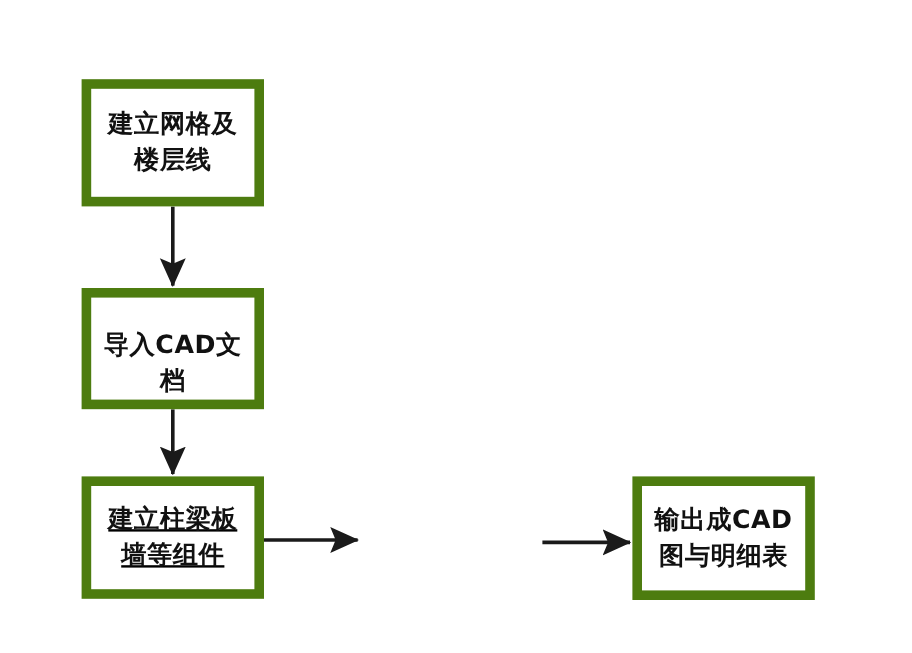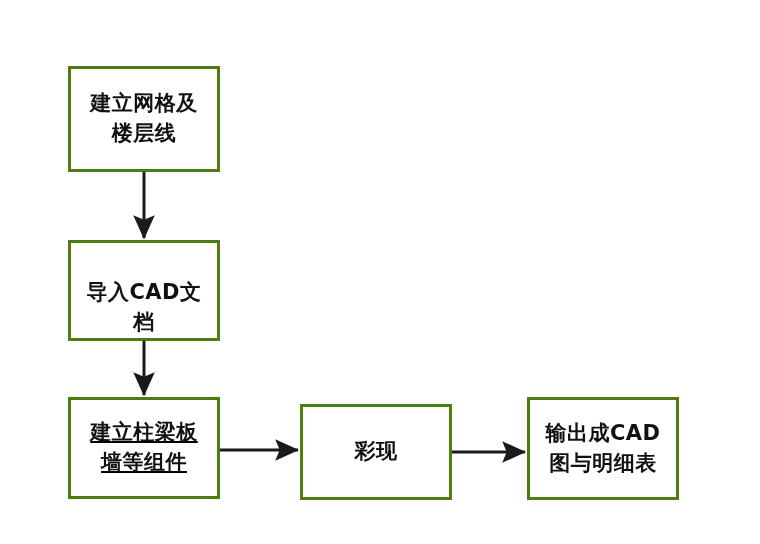--- a/index.html
+++ b/index.html
@@ -15,21 +15,21 @@
     position: relative;
     width: 760px;
     height: 544px;
     background: #ffffff;
     overflow: hidden;
   }
   .node {
     position: absolute;
     box-sizing: border-box;
     background: #ffffff;
-    border: 3px solid #4d7c0f;
+    border: 8px solid #4d7c0f;
     display: flex;
     align-items: center;
     justify-content: center;
     text-align: center;
   }
   .node-label {
     font-family: "DejaVu Sans", "Liberation Sans", sans-serif;
     font-size: 21px;
     font-weight: 700;
     line-height: 1.42;
@@ -92,22 +92,19 @@
   <div class="node" id="node-cad">
     <span class="node-label">导入CAD文
 档</span>
   </div>
 
   <div class="node" id="node-members">
     <span class="node-label">建立柱梁板
 墙等组件</span>
   </div>
 
-  <div class="node" id="node-render">
-    <span class="node-label">彩现</span>
-  </div>
 
   <div class="node" id="node-output">
     <span class="node-label">输出成CAD
 图与明细表</span>
   </div>
 
 </div>
 
 </body></html>

